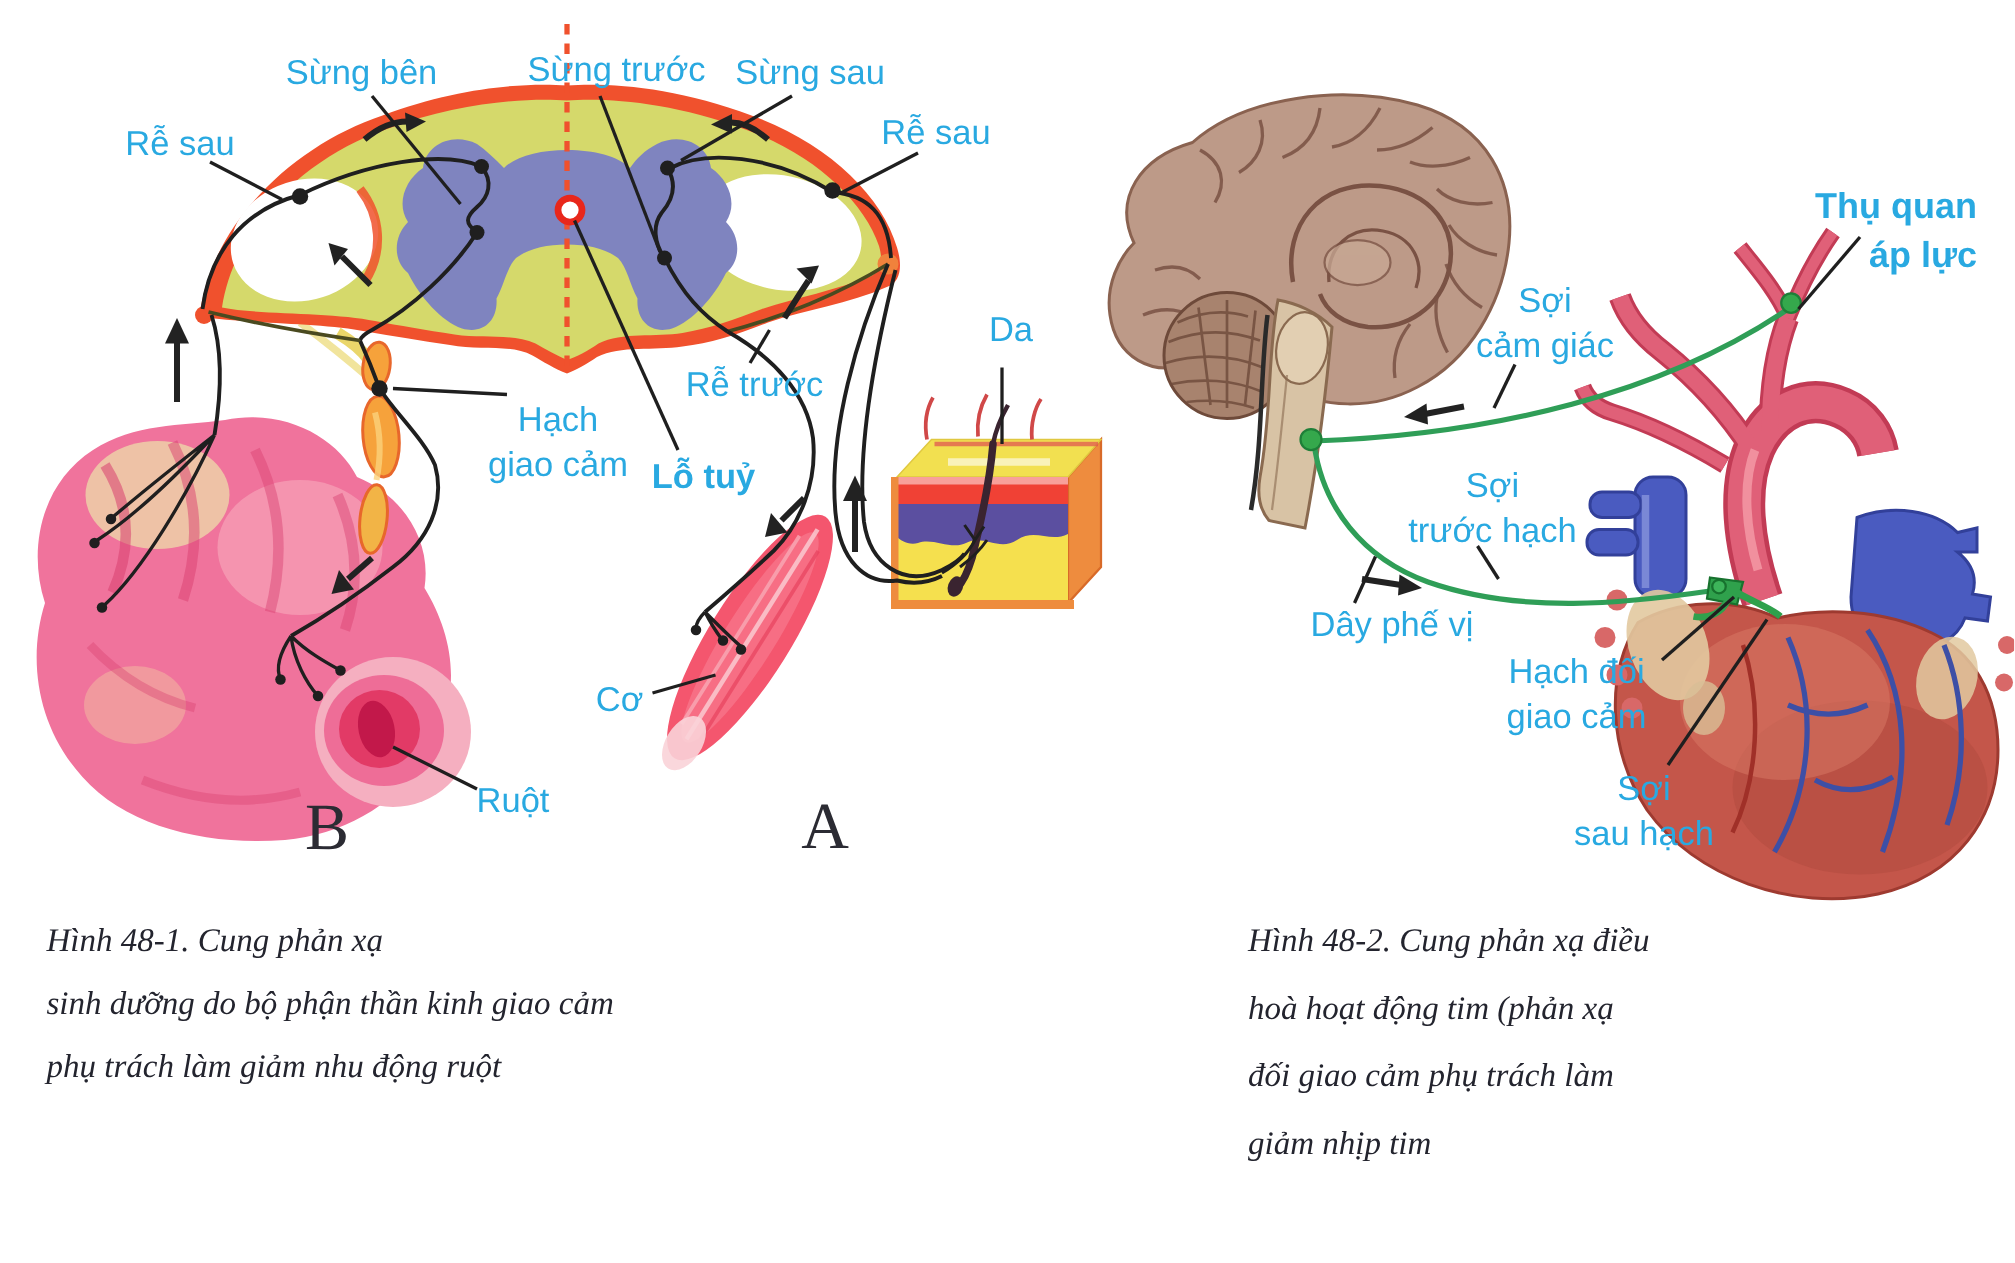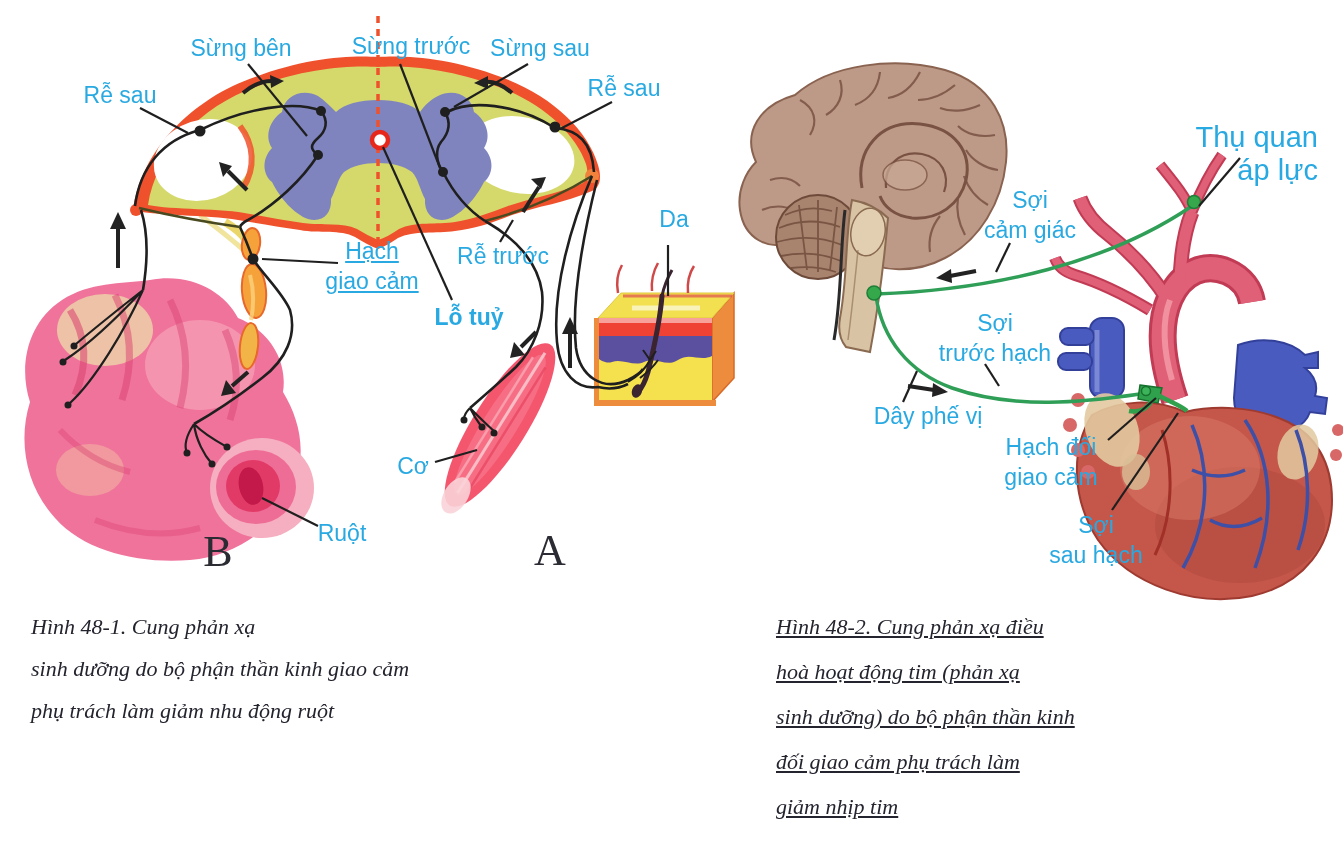--- a/index.html
+++ b/index.html
@@ -1,21 +1,21 @@
 <!DOCTYPE html>
 <html><head>
 <meta charset="utf-8">
 <style>
   html,body{margin:0;padding:0;background:#ffffff;}
   #page{position:relative;width:1343px;height:842px;background:#ffffff;overflow:hidden;
         font-family:"Liberation Sans",sans-serif;}
   svg{position:absolute;left:0;top:0;}
   .lbl{position:absolute;color:#29A9E1;font-size:23px;line-height:30px;font-weight:400;
        white-space:nowrap;transform:translateX(-50%);text-align:center;}
-  .lbl-r{position:absolute;color:#29A9E1;font-size:29px;line-height:33px;font-weight:400;
+  .lbl-r{position:absolute;color:#29A9E1;font-size:24px;line-height:33px;font-weight:700;
        white-space:nowrap;text-align:right;transform:translateX(-100%);}
   .letter{position:absolute;color:#2b2b33;font-family:"Liberation Serif",serif;
        font-size:44px;transform:translateX(-50%);}
   .caption{position:absolute;color:#23242e;font-family:"Liberation Serif",serif;
        font-style:italic;font-size:22px;}
   .cap1 div{line-height:42px;}
   .cap2 div{line-height:45px;}
 </style>
 </head>
 <body>
@@ -322,21 +322,21 @@
     </g>
   </svg>
 
   <div class="lbl" style="left:241px;top:33px;">Sừng bên</div>
   <div class="lbl" style="left:411px;top:31px;">Sừng trước</div>
   <div class="lbl" style="left:540px;top:33px;">Sừng sau</div>
   <div class="lbl" style="left:120px;top:80px;">Rễ sau</div>
   <div class="lbl" style="left:624px;top:73px;">Rễ sau</div>
   <div class="lbl" style="left:674px;top:204px;">Da</div>
   <div class="lbl" style="left:503px;top:241px;">Rễ trước</div>
-  <div class="lbl" style="left:372px;top:236px;text-decoration:underline;">
+  <div class="lbl" style="left:372px;top:264px;">
     <div>Hạch</div>
     <div>giao cảm</div>
   </div>
   <div class="lbl" style="left:469px;top:302px;font-weight:bold;">Lỗ tuỷ</div>
   <div class="lbl" style="left:413px;top:451px;">Cơ</div>
   <div class="lbl" style="left:342px;top:518px;">Ruột</div>
   <div class="letter" style="left:218px;top:526px;">B</div>
   <div class="letter" style="left:550px;top:525px;">A</div>
 
   <div class="lbl-r" style="left:1318px;top:121px;">
@@ -359,21 +359,20 @@
   <div class="lbl" style="left:1096px;top:510px;">
     <div>Sợi</div>
     <div>sau hạch</div>
   </div>
 
   <div class="caption cap1" style="left:31px;top:606px;width:650px;">
     <div>Hình 48-1. Cung phản xạ</div>
     <div>sinh dưỡng do bộ phận  thần kinh giao cảm</div>
     <div>phụ trách làm giảm nhu động ruột</div>
   </div>
-  <div class="caption cap2" style="left:776px;top:604px;width:510px;text-decoration:underline;">
+  <div class="caption cap2" style="left:832px;top:604px;width:510px;">
     <div>Hình 48-2. Cung phản xạ điều</div>
     <div>hoà hoạt động tim (phản xạ</div>
-    <div>sinh dưỡng) do bộ phận thần kinh</div>
     <div>đối giao cảm phụ trách làm</div>
     <div>giảm nhịp tim</div>
   </div>
 
 </div>
 
 </body></html>

